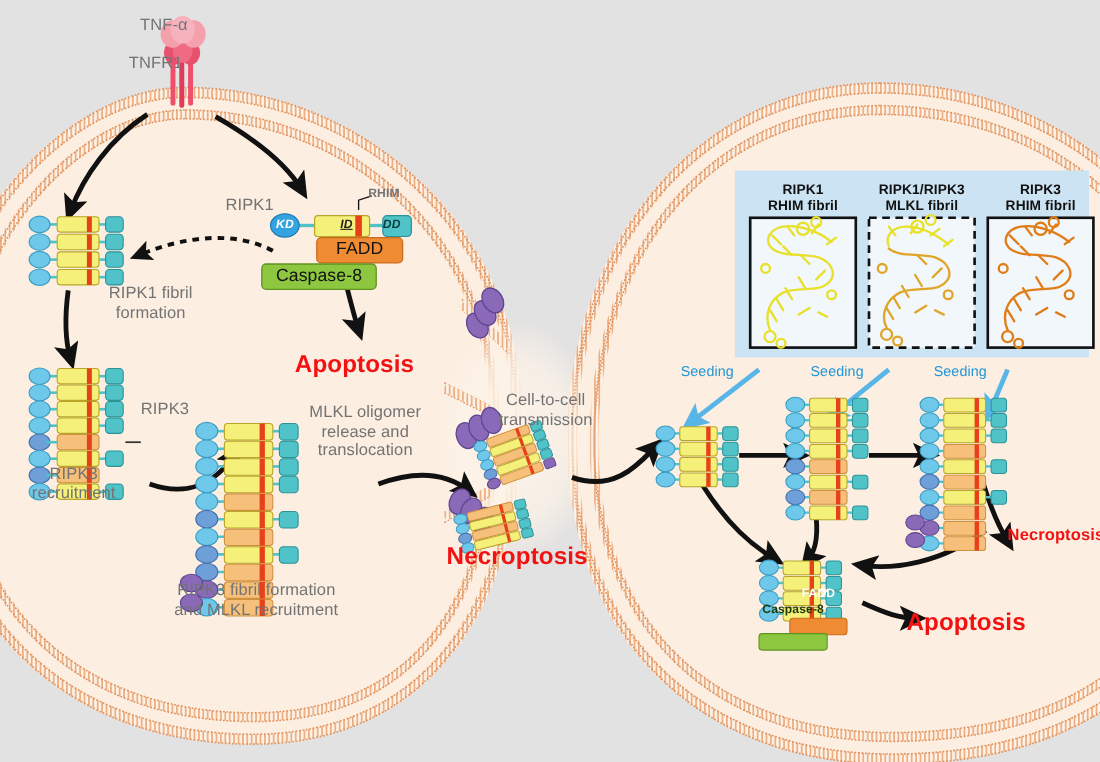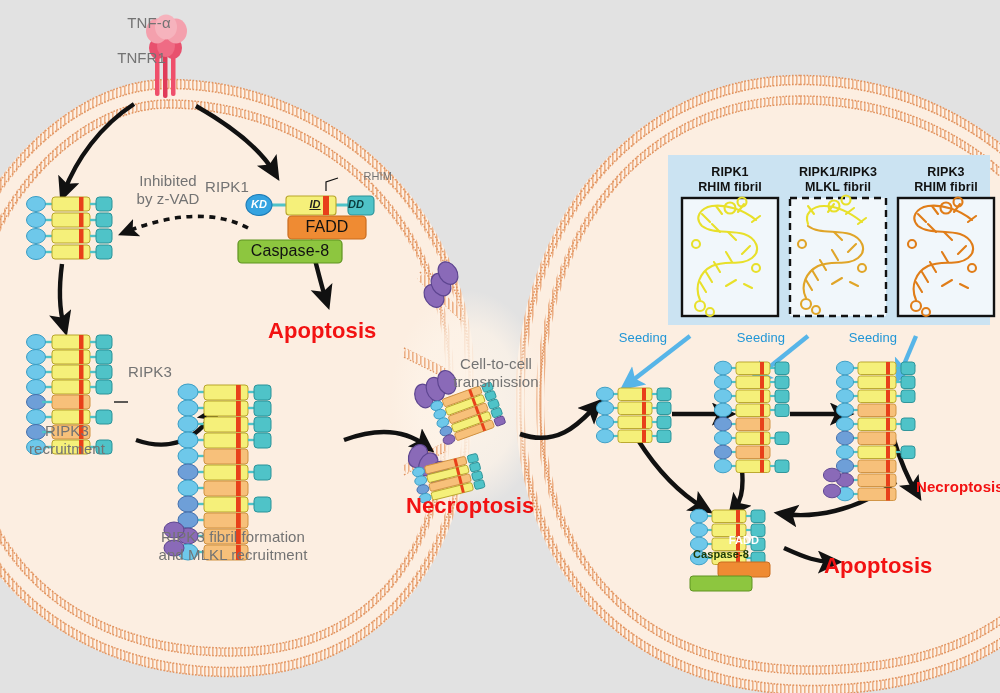--- a/index.html
+++ b/index.html
@@ -697,42 +697,45 @@
     <rect x="56" y="250" width="52" height="15" rx="3" fill="#ef8b33" stroke="#c96c1e" stroke-width="1"></rect>
     <rect x="28" y="264" width="62" height="15" rx="3" fill="#8dc63f" stroke="#5f9321" stroke-width="1"></rect>
   </g>
 
   </g>
 </svg>
 
 <div class="lbl" style="left:104px;top:14px;width:90px;">TNF-α</div>
 <div class="lbl" style="left:86px;top:49px;width:80px;text-align:right;">TNFR1</div>
 
-<div class="lbl" style="left:108px;top:172px;width:120px;">Inhibited
-by z-VAD</div>
 
 <div class="lbl" style="left:205px;top:178px;width:66px;text-align:left;">RIPK1</div>
-<div class="lbl xs" style="left:344px;top:170px;width:48px;text-align:right;">RHIM</div>
+<div class="lbl xs" style="left:325px;top:170px;width:48px;text-align:center;font-weight:bold;">RHIM</div>
 <div class="lbl xs domlbl" style="left:246px;top:198px;width:26px;color:#fff;">KD</div>
 <div class="lbl xs domlbl" style="left:302px;top:198px;width:26px;color:#222;text-decoration:underline;">ID</div>
 <div class="lbl xs domlbl" style="left:348px;top:198px;width:14px;color:#0a3c3e;">DD</div>
 <div class="lbl" style="left:288px;top:218px;width:78px;font-size:16px;color:#111;">FADD</div>
 <div class="lbl" style="left:238px;top:242px;width:104px;font-size:16px;color:#111;">Caspase-8</div>
 
 <div class="lbl red" style="left:268px;top:318px;width:106px;">Apoptosis</div>
 
+<div class="lbl" style="left:82px;top:258px;width:110px;">RIPK1 fibril
+formation</div>
 
 <div class="lbl" style="left:128px;top:363px;width:58px;text-align:left;">RIPK3</div>
 
 <div class="lbl" style="left:8px;top:422px;width:118px;">RIPK3
 recruitment</div>
 
 <div class="lbl" style="left:138px;top:528px;width:190px;">RIPK3 fibril formation
 and MLKL recruitment</div>
 
+<div class="lbl" style="left:272px;top:366px;width:120px;">MLKL oligomer
+release and
+translocation</div>
 
 <div class="lbl" style="left:438px;top:355px;width:116px;">Cell-to-cell
 transmission</div>
 <div class="lbl red" style="left:406px;top:493px;width:120px;">Necroptosis</div>
 
 <div class="lbl inset-title" style="left:682px;top:165px;width:96px;">RIPK1
 RHIM fibril</div>
 <div class="lbl inset-title" style="left:786px;top:165px;width:104px;">RIPK1/RIPK3
 MLKL fibril</div>
 <div class="lbl inset-title" style="left:898px;top:165px;width:96px;">RIPK3

